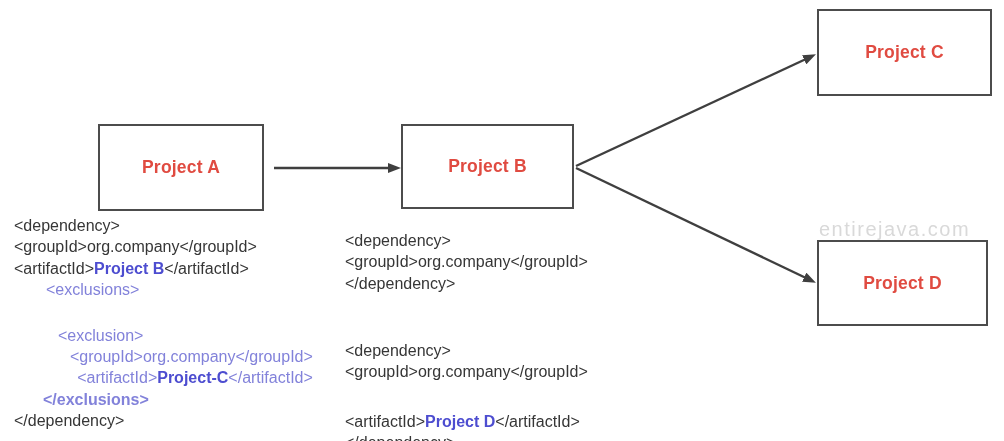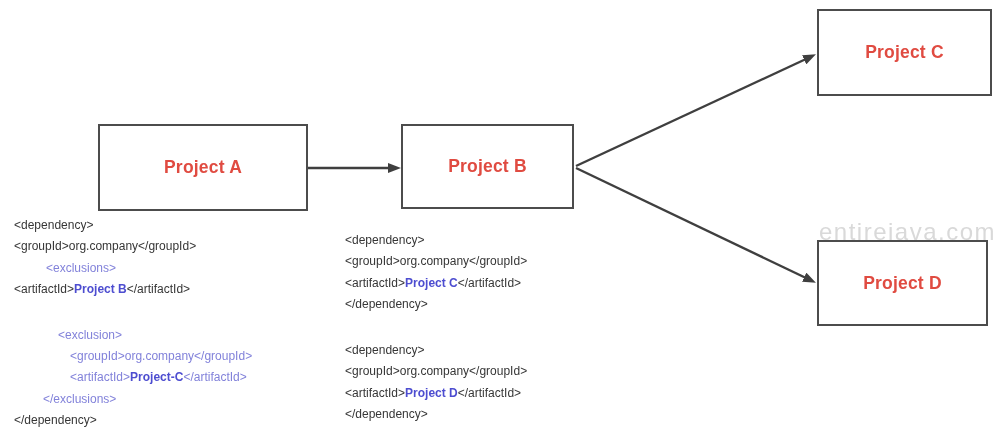--- a/index.html
+++ b/index.html
@@ -45,38 +45,38 @@
     z-index: 2;
     box-sizing: border-box;
   }
   .node-label {
     color: var(--node-label);
     font-weight: bold;
     font-size: 17.5px;
     letter-spacing: 0.2px;
     white-space: nowrap;
   }
-  #node-project-a { left: 98px;  top: 124px; width: 210px; height: 87px; }
+  #node-project-a { left: 98px;  top: 124px; width: 166px; height: 87px; }
   #node-project-b { left: 401px; top: 124px; width: 173px; height: 85px; }
   #node-project-c { left: 817px; top: 9px;   width: 175px; height: 87px; }
   #node-project-d { left: 817px; top: 240px; width: 171px; height: 86px; }
   .watermark {
     position: absolute;
     left: 819px;
     top: 218px;
     z-index: 0;
     color: var(--watermark);
-    font-size: 24px;
+    font-size: 20px;
     letter-spacing: 1.5px;
     white-space: nowrap;
   }
   .code {
     position: absolute;
     z-index: 3;
-    font-size: 12px;
+    font-size: 16px;
     white-space: nowrap;
   }
   .code-line {
     height: 21.4px;
     line-height: 21.4px;
   }
   #code-block-left          { left: 14px;  top: 215px; }
   #code-block-middle-top    { left: 345px; top: 230px; }
   #code-block-middle-bottom { left: 345px; top: 340px; }
   .seg-text { color: var(--code-text); }
@@ -110,36 +110,35 @@
   <div class="node" id="node-project-c">
     <span class="node-label">Project C</span>
   </div>
   <div class="node" id="node-project-d">
     <span class="node-label">Project D</span>
   </div>
 
   <div class="code" id="code-block-left">
       <div class="code-line" style="padding-left: 0px;"><span class="seg-text">&lt;dependency&gt;</span></div>
       <div class="code-line" style="padding-left: 0px;"><span class="seg-text">&lt;groupId&gt;org.company&lt;/groupId&gt;</span></div>
+      <div class="code-line" style="padding-left: 0px;"><span class="seg-text">&lt;artifactId&gt;</span><span class="seg-name">Project B</span><span class="seg-text">&lt;/artifactId&gt;</span></div>
       <div class="code-line" style="padding-left: 32px;"><span class="seg-tag">&lt;exclusions&gt;</span></div>
-      <div class="code-line" style="padding-left: 0px;"><span class="seg-text">&lt;artifactId&gt;</span><span class="seg-name">Project B</span><span class="seg-text">&lt;/artifactId&gt;</span></div>
       <div class="code-line" style="padding-left: 44px; margin-top: 24px;"><span class="seg-tag">&lt;exclusion&gt;</span></div>
       <div class="code-line" style="padding-left: 56px;"><span class="seg-tag">&lt;groupId&gt;org.company&lt;/groupId&gt;</span></div>
-      <div class="code-line" style="padding-left: 56px;"><span class="seg-tag">&lt;artifactId&gt;</span><span class="seg-name">Project-C</span><span class="seg-tag">&lt;/artifactId&gt;</span></div>
-      <div class="code-line" style="padding-left: 29px;"><span class="seg-tag">&lt;/exclusions&gt;</span></div>
+      <div class="code-line" style="padding-left: 56px; text-align: right;"><span class="seg-tag">&lt;artifactId&gt;</span><span class="seg-name">Project-C</span><span class="seg-tag">&lt;/artifactId&gt;</span></div>
+      <div class="code-line" style="padding-left: 29px; font-weight: bold;"><span class="seg-tag">&lt;/exclusions&gt;</span></div>
       <div class="code-line" style="padding-left: 0px;"><span class="seg-text">&lt;/dependency&gt;</span></div>
     </div>
 
   <div class="code" id="code-block-middle-top">
       <div class="code-line" style="padding-left: 0px;"><span class="seg-text">&lt;dependency&gt;</span></div>
       <div class="code-line" style="padding-left: 0px;"><span class="seg-text">&lt;groupId&gt;org.company&lt;/groupId&gt;</span></div>
-      <div class="code-line" style="padding-left: 0px;"><span class="seg-text">&lt;artifactId&gt;</span><span class="seg-name">Project C</span><span class="seg-text">&lt;/artifactId&gt;</span></div>
       <div class="code-line" style="padding-left: 0px;"><span class="seg-text">&lt;/dependency&gt;</span></div>
     </div>
 
   <div class="code" id="code-block-middle-bottom">
       <div class="code-line" style="padding-left: 0px;"><span class="seg-text">&lt;dependency&gt;</span></div>
       <div class="code-line" style="padding-left: 0px;"><span class="seg-text">&lt;groupId&gt;org.company&lt;/groupId&gt;</span></div>
-      <div class="code-line" style="padding-left: 0px;"><span class="seg-text">&lt;artifactId&gt;</span><span class="seg-name">Project D</span><span class="seg-text">&lt;/artifactId&gt;</span></div>
+      <div class="code-line" style="padding-left: 0px; margin-top: 28px;"><span class="seg-text">&lt;artifactId&gt;</span><span class="seg-name">Project D</span><span class="seg-text">&lt;/artifactId&gt;</span></div>
       <div class="code-line" style="padding-left: 0px;"><span class="seg-text">&lt;/dependency&gt;</span></div>
     </div>
 
 </div>
 
 </body></html>

